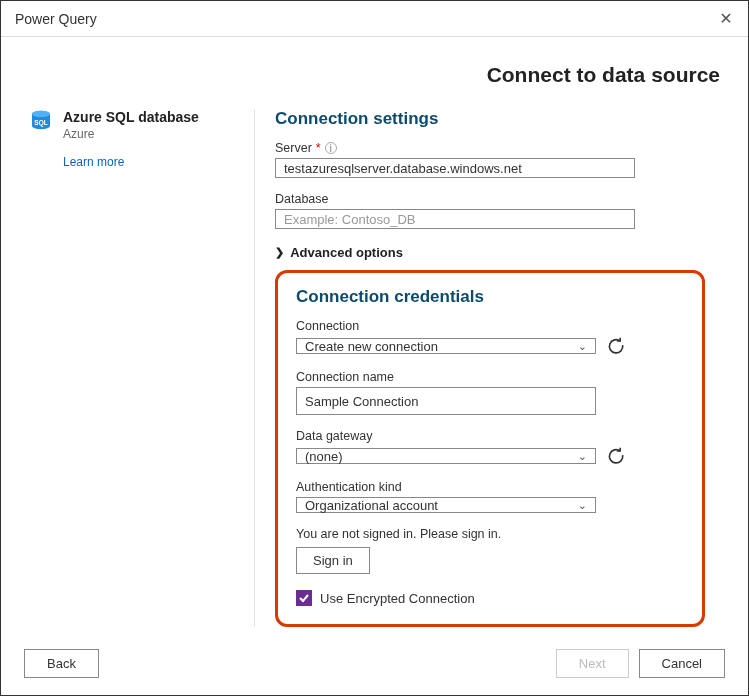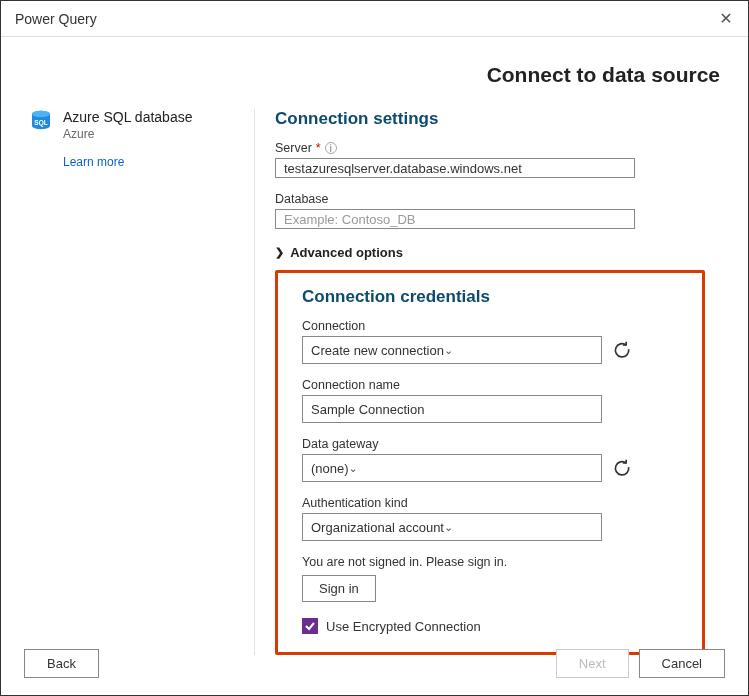--- a/index.html
+++ b/index.html
@@ -7,34 +7,34 @@
   .titlebar { display:flex; align-items:center; justify-content:space-between; padding:8px 10px 8px 14px; border-bottom:1px solid #ddd; }
   .titlebar-title { font-size:14px; color:#333; }
   .close-x { font-size:16px; color:#555; width:24px; text-align:center; cursor:pointer; }
   .page { padding: 20px 28px 0 28px; height: 600px; }
   .page-header { font-size:21px; font-weight:700; color:#222; margin:6px 0 22px 0;text-align:right; }
   .columns { display:flex; }
   .left-col { width:225px; padding-right:10px; }
   .right-col { flex:1; padding-left:20px; border-left:1px solid #e3e3e3; }
   .source-row { display:flex; gap:10px; }
   .sql-icon { width:24px; height:24px; flex-shrink:0; }
-  .source-name { font-size:14px; font-weight:400; color:#222; }
+  .source-name { font-size:14px; font-weight:700; color:#222; }
   .source-sub { font-size:12px; color:#666; margin-top:2px; }
   .learnmore { font-size:12px; color:#0b64c0; margin-top:14px; margin-left:34px; cursor:pointer; }
   .section-h { font-size:17px; font-weight:600; color:#0c4a6e; margin-bottom:12px; }
   .field-lbl { font-size:12.5px; color:#333; margin-top:4px; margin-bottom:3px; display:flex; align-items:center; gap:4px;}
   .req { color:#c00; }
   .info-icon { font-size:11px; color:#888; border:1px solid #aaa; border-radius:50%; width:12px; height:12px; display:inline-flex; align-items:center; justify-content:center; line-height:1;}
   .txt-input { width: 360px; height:20px; border:1px solid #888; padding:3px 8px; font-size:13px; color:#333; background:#fff;}
   .txt-input::placeholder { color:#999; }
   .adv { font-size:13px; font-weight:600; color:#222; margin:16px 0 4px 0; cursor:pointer; display:flex; align-items:center; gap:6px;}
   .chev { font-size:11px; }
-  .cred-box { border:3px solid #d83b01; border-radius:2px; padding:14px 18px 18px 24px; margin-top:10px; width:430px; }
+  .cred-box { border:3px solid #d83b01; border-radius:12px; padding:14px 18px 18px 18px; margin-top:10px; width:430px; }
   .select-row { display:flex; align-items:center; gap:10px; }
-  .select { width:300px; height:28px; border:1px solid #888; padding:3px 8px; font-size:13px; color:#333; background:#fff; display:flex; align-items:center; justify-content:flex-start; cursor:pointer;}
+  .select { width:300px; height:16px; border:1px solid #888; padding:3px 8px; font-size:13px; color:#333; background:#fff; display:flex; align-items:center; justify-content:space-between; cursor:pointer;}
   .sel-chev { font-size:11px; color:#555; }
   .refresh-icon { width:20px; height:20px; cursor:pointer; }
   .cred-input { width:300px; height:28px; border:1px solid #888; padding:3px 8px; font-size:13px; color:#333; background:#fff;}
   .signin-msg { font-size:12.5px; color:#333; margin-top:14px; }
   .signin-btn { margin-top:6px; border:1px solid #888; background:#fff; padding:5px 16px; font-size:13px; color:#333; cursor:pointer;}
   .chk-row { display:flex; align-items:flex-end; gap:8px; margin-top:16px; }
   .chk { width:16px; height:16px; background:#6b2e8f; display:flex; align-items:center; justify-content:center; }
   .chk svg { display:block; }
   .chk-lbl { font-size:13px; color:#333; }
   .footer { position:absolute; bottom:0; left:0; right:0; display:flex; justify-content:space-between; padding:12px 24px 18px 24px; }

